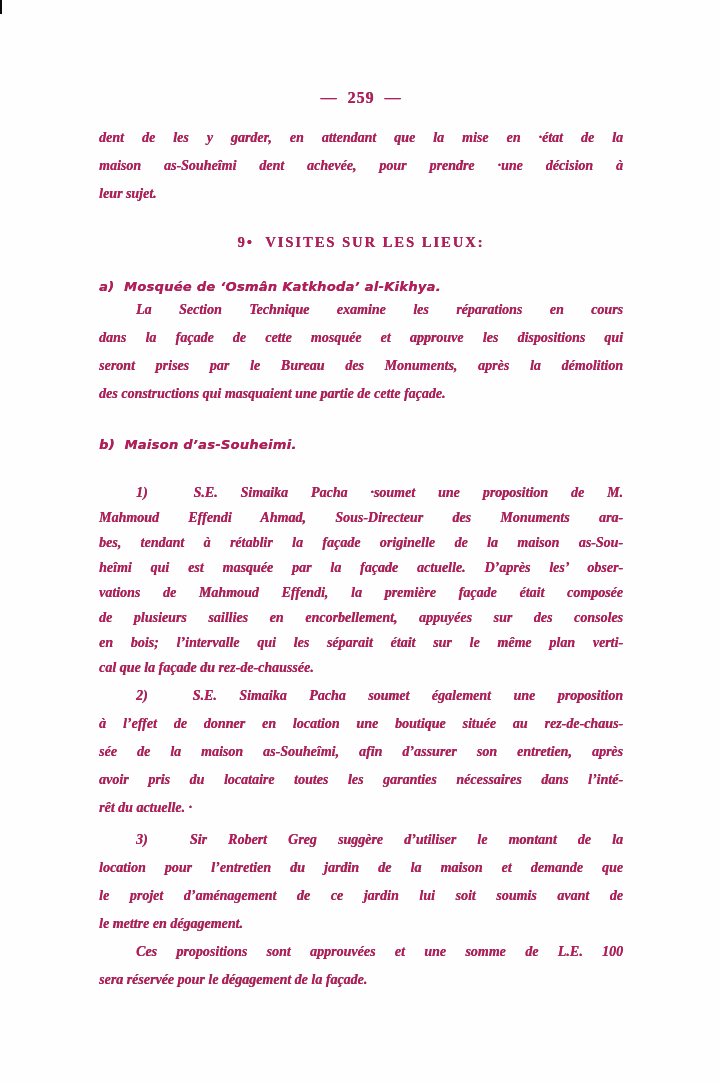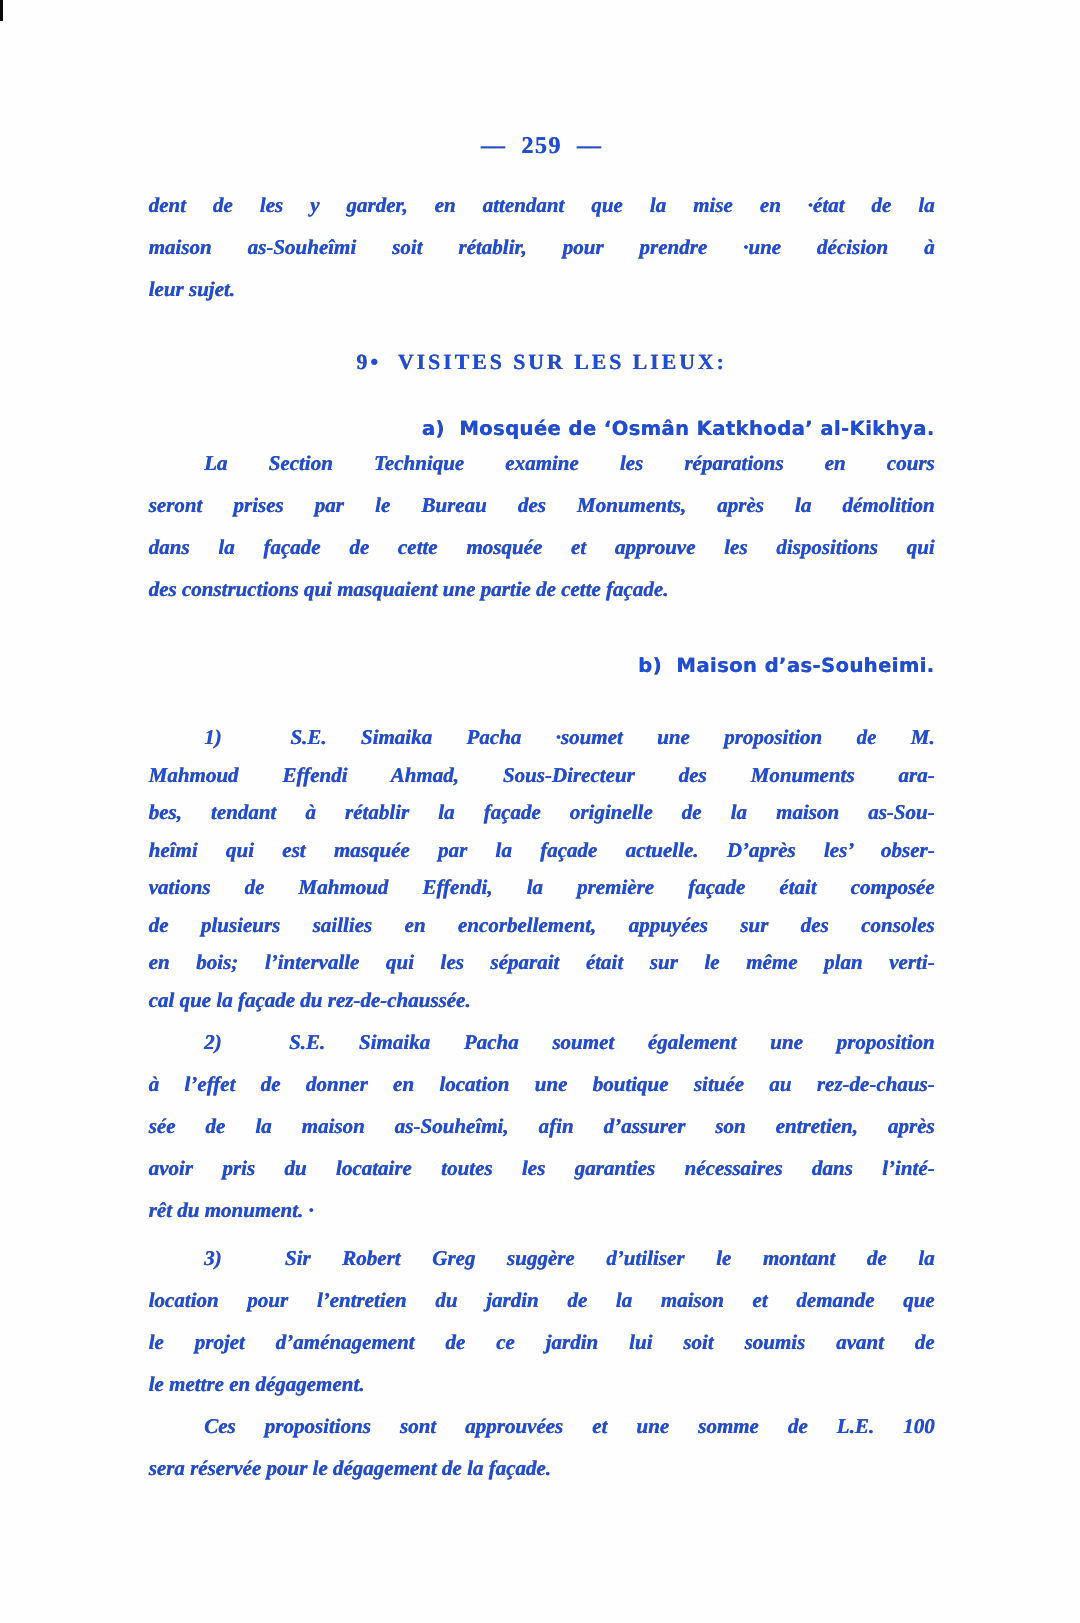--- a/index.html
+++ b/index.html
@@ -5,21 +5,21 @@
   html,body { margin:0; padding:0; }
   body {
     width:720px; height:1082px;
     background:#ffffff;
     font-family:"Liberation Serif", serif;
   }
   .page {
     position:relative;
     width:720px; height:1082px;
     background:#fefefe;
-    color:#1d4ed8;
+    color:#be185d;
     overflow:hidden;
     text-shadow:0.3px 0.2px 0 rgba(28,22,16,0.75);
   }
   .corner-mark {
     position:absolute; left:0; top:0;
     width:2px; height:14px;
     background:#0a0a0a;
   }
   .textblock {
     position:absolute;
@@ -37,25 +37,26 @@
   }
   .heading {
     line-height:20px;
     text-align:center;
     font-size:14.5px;
     font-weight:bold;
     letter-spacing:2px;
   }
   .subheading {
     line-height:18px;
-    text-align:right;
+    text-align:left;
     font-family:"DejaVu Sans", sans-serif;
     font-size:13px;
     font-weight:bold;
     letter-spacing:0.3px;
+    font-style:italic;
   }
   .para {
     font-size:14px;
     font-weight:bold;
     line-height:28px;
     font-style:italic;
   }
   .para.tight { line-height:25px; }
   .line {
     text-align:justify;
@@ -67,48 +68,48 @@
 </head>
 <body>
 
 <div class="page">
   <div class="corner-mark"></div>
   <div class="textblock">
     <div class="pagenum">— 259 —</div>
 
   <div class="para" style="margin-top: 16px;">
         <div class="line">dent de les y garder, en attendant que la mise en ·état de la</div>
-        <div class="line">maison as-Souheîmi soit rétablir, pour prendre ·une décision à</div>
+        <div class="line">maison as-Souheîmi dent achevée, pour prendre ·une décision à</div>
         <div class="line last">leur sujet.</div>
       </div>
       <div class="heading" style="margin-top: 24px;">9•&nbsp;&nbsp;VISITES SUR LES LIEUX:</div>
       <div class="subheading" style="margin-top: 26px;">a)&nbsp;&nbsp;Mosquée de ‘Osmân Katkhoda’ al-Kikhya.</div>
       <div class="para" style="">
         <div class="line first">La Section Technique examine les réparations en cours</div>
+        <div class="line">dans la façade de cette mosquée et approuve les dispositions qui</div>
         <div class="line">seront prises par le Bureau des Monuments, après la démolition</div>
-        <div class="line">dans la façade de cette mosquée et approuve les dispositions qui</div>
         <div class="line last">des constructions qui masquaient une partie de cette façade.</div>
       </div>
       <div class="subheading" style="margin-top: 28px;">b)&nbsp;&nbsp;Maison d’as-Souheimi.</div>
       <div class="para tight" style="margin-top: 26px;">
         <div class="line first">1)&nbsp;&nbsp;S.E. Simaika Pacha ·soumet une proposition de M.</div>
         <div class="line">Mahmoud Effendi Ahmad, Sous-Directeur des Monuments ara-</div>
         <div class="line">bes, tendant à rétablir la façade originelle de la maison as-Sou-</div>
         <div class="line">heîmi qui est masquée par la façade actuelle. D’après les’ obser-</div>
         <div class="line">vations de Mahmoud Effendi, la première façade était composée</div>
         <div class="line">de plusieurs saillies en encorbellement, appuyées sur des consoles</div>
         <div class="line">en bois; l’intervalle qui les séparait était sur le même plan verti-</div>
         <div class="line last">cal que la façade du rez-de-chaussée.</div>
       </div>
       <div class="para" style="margin-top: 2px;">
         <div class="line first">2)&nbsp;&nbsp;S.E. Simaika Pacha soumet également une proposition</div>
         <div class="line">à l’effet de donner en location une boutique située au rez-de-chaus-</div>
         <div class="line">sée de la maison as-Souheîmi, afin d’assurer son entretien, après</div>
         <div class="line">avoir pris du locataire toutes les garanties nécessaires dans l’inté-</div>
-        <div class="line last">rêt du monument. ·</div>
+        <div class="line last">rêt du actuelle. ·</div>
       </div>
       <div class="para" style="margin-top: 4px;">
         <div class="line first">3)&nbsp;&nbsp;Sir Robert Greg suggère d’utiliser le montant de la</div>
         <div class="line">location pour l’entretien du jardin de la maison et demande que</div>
         <div class="line">le projet d’aménagement de ce jardin lui soit soumis avant de</div>
         <div class="line last">le mettre en dégagement.</div>
       </div>
       <div class="para" style="margin-top: 0px;">
         <div class="line first">Ces propositions sont approuvées et une somme de L.E. 100</div>
         <div class="line last">sera réservée pour le dégagement de la façade.</div>

